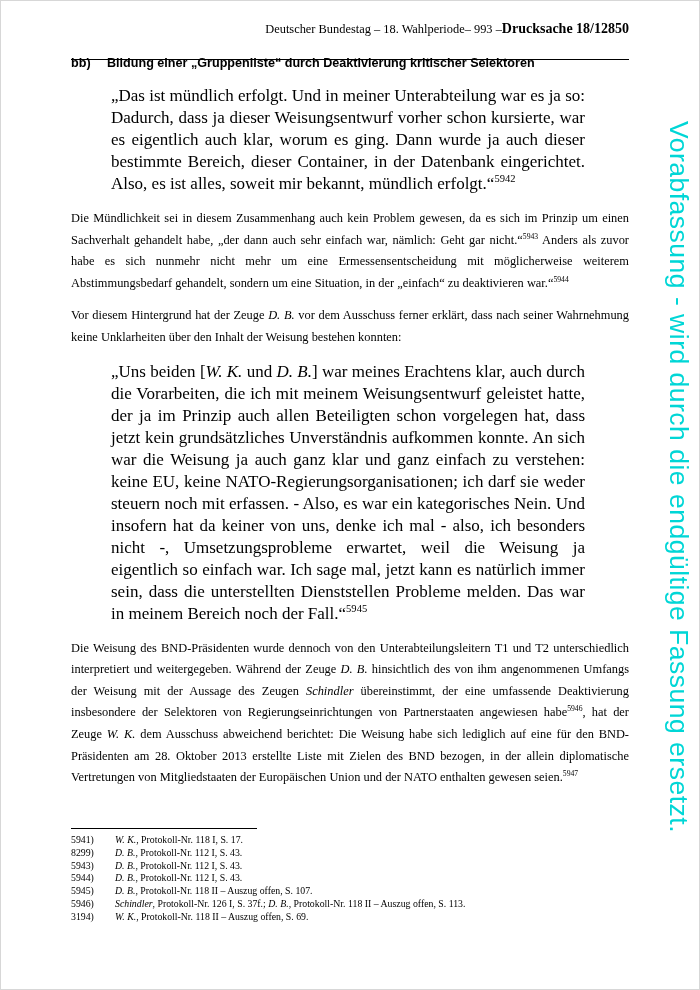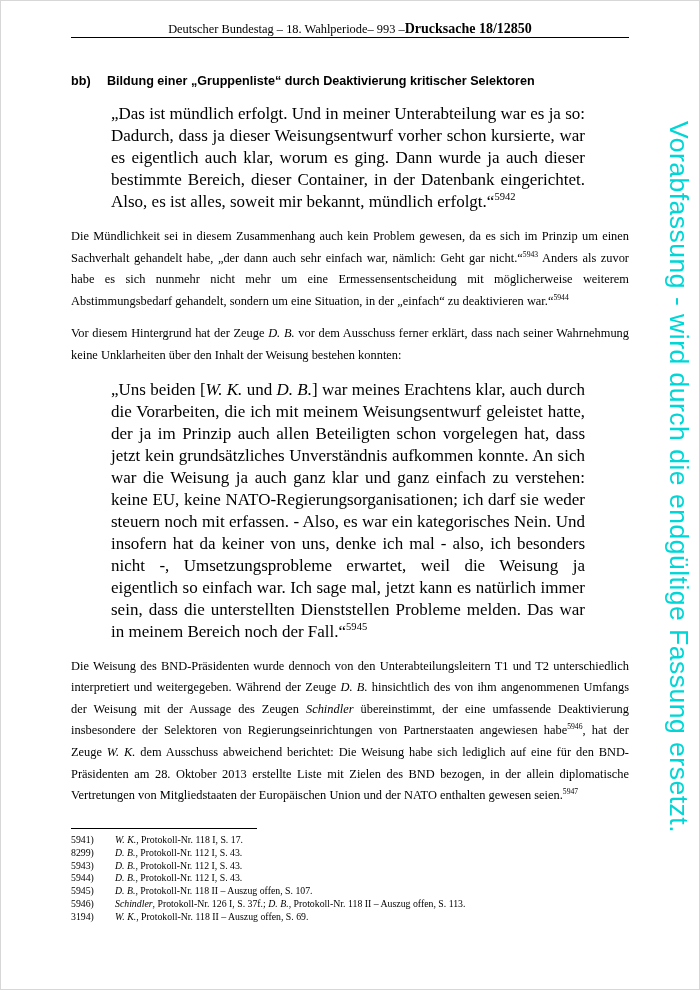--- a/index.html
+++ b/index.html
@@ -9,35 +9,35 @@
     width: 700px; height: 990px;
     margin: 0 auto;
     background: #ffffff;
     font-family: "Liberation Serif", serif;
     color: #000;
     overflow: hidden;
     border: 1px solid #d7d7d7;
   }
   .header {
     position: absolute; left: 70px; right: 70px; top: 20px;
-    display: flex; justify-content: center; align-items: baseline;
+    display: flex; justify-content: flex-end; align-items: baseline;
     border-bottom: 1.5px solid #000;
-    padding-bottom: 0;
+    padding-bottom: 22px;
     font-size: 12.4px;
   }
   .h-left, .h-center { font-size: 12.4px; }
   .h-right { font-weight: bold; font-size: 14px; }
   .bodytext { position: absolute; left: 70px; right: 70px; top: 55px; }
   .blk-p {
     margin: 0 0 11px;
     font-size: 12.4px; line-height: 21.6px;
     text-align: justify;
   }
   .blk-h {
-    margin: 18px 0 15px;
+    margin: 0 0 15px;
     font-family: "Liberation Sans", sans-serif;
     font-weight: bold; font-size: 12.6px;
   }
   .h-label { display: inline-block; width: 36px; }
   .blk-q {
     margin: 12px 44px 13px 40px;
     font-size: 17px; line-height: 22px;
     text-align: justify;
   }
   .it { font-style: italic; }

